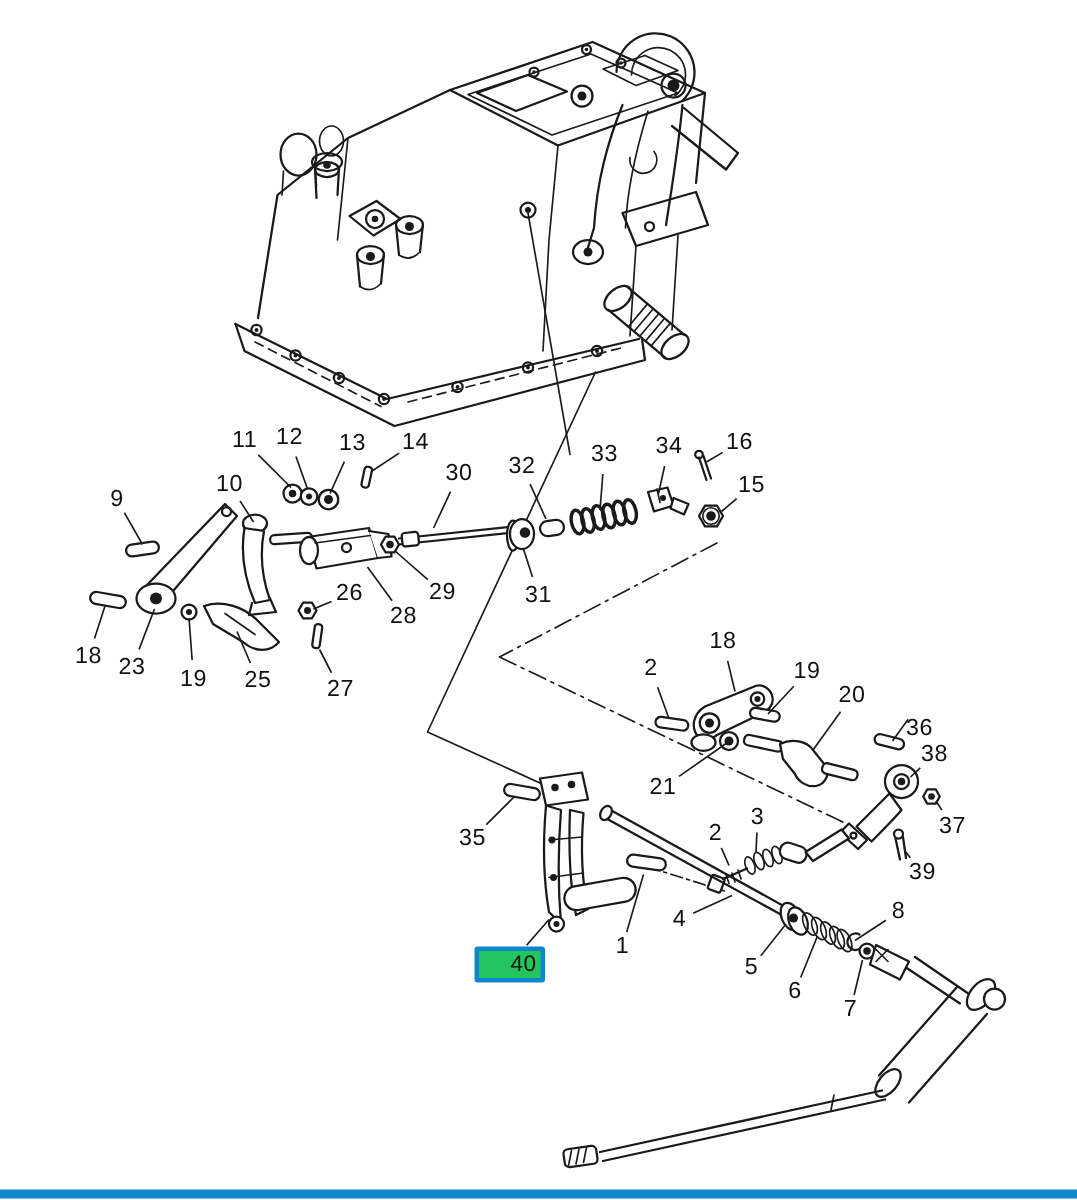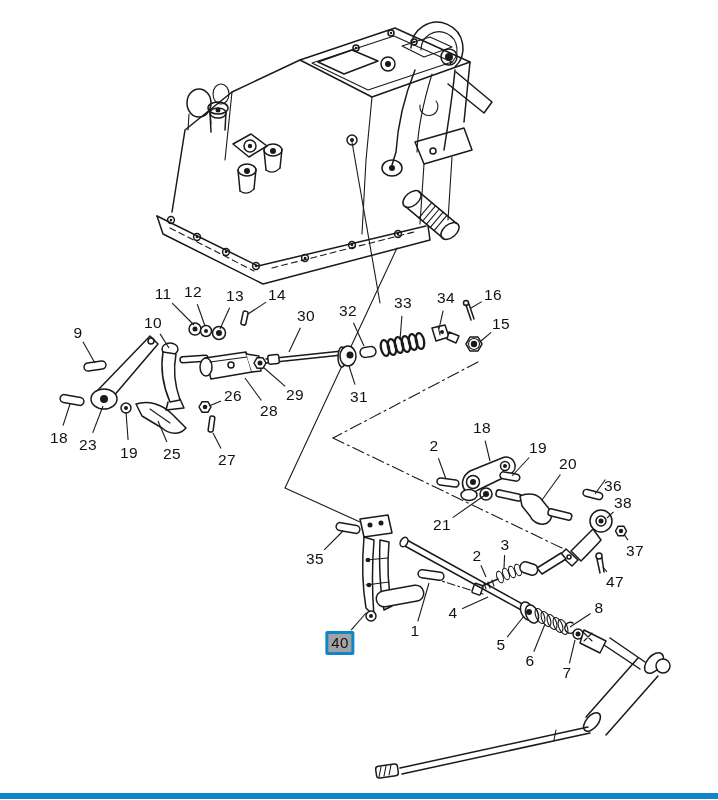--- a/index.html
+++ b/index.html
@@ -12,22 +12,22 @@
   .art .thin{stroke-width:1.1;}
   .art .thick{stroke-width:2.3;}
   .art .fillw{fill:#ffffff;}
   .art .dark{fill:#1a1a1a;stroke:none;}
   .callout{
     position:absolute;transform:translate(-50%,-50%);
     font-size:15.5px;color:#111;letter-spacing:0.3px;white-space:nowrap;
     line-height:1;user-select:none;
   }
   .callout.hl{
-    border:3px solid var(--hl,#0f86c8);background:#a3a3a3;color:#111;
-    padding:1px 3px 2px 3px;border-radius:2px;font-size:15px;
+    border:3px solid var(--hl,#0f86c8);background:#22c55e;color:#111;
+    padding:1px 3px 2px 21px;border-radius:2px;font-size:15px;
   }
   #bottom-bar{
     position:absolute;left:0;bottom:1px;width:718px;height:6px;
     background:var(--hl,#0f86c8);
   }
 </style>
 </head>
 <body>
 
 <div id="stage" style="--hl: #0f86c8;">
@@ -380,18 +380,18 @@
       <span class="callout" style="left: 295px; top: 395px;">29</span>
       <span class="callout" style="left: 306px; top: 316px;">30</span>
       <span class="callout" style="left: 359px; top: 397px;">31</span>
       <span class="callout" style="left: 348px; top: 311px; text-align: center;">32</span>
       <span class="callout" style="left: 403px; top: 303px;">33</span>
       <span class="callout" style="left: 446px; top: 298px;">34</span>
       <span class="callout" style="left: 315px; top: 559px;">35</span>
       <span class="callout" style="left: 613px; top: 486px;">36</span>
       <span class="callout" style="left: 635px; top: 551px;">37</span>
       <span class="callout" style="left: 623px; top: 503px;">38</span>
-      <span class="callout" style="left: 615px; top: 582px;">47</span>
+      <span class="callout" style="left: 615px; top: 582px;">39</span>
       <span class="callout hl" style="left: 340px; top: 643px;">40</span>
     </div>
 
   <div id="bottom-bar" style="background: rgb(15, 134, 200);"></div>
 </div>
 
 </body></html>

